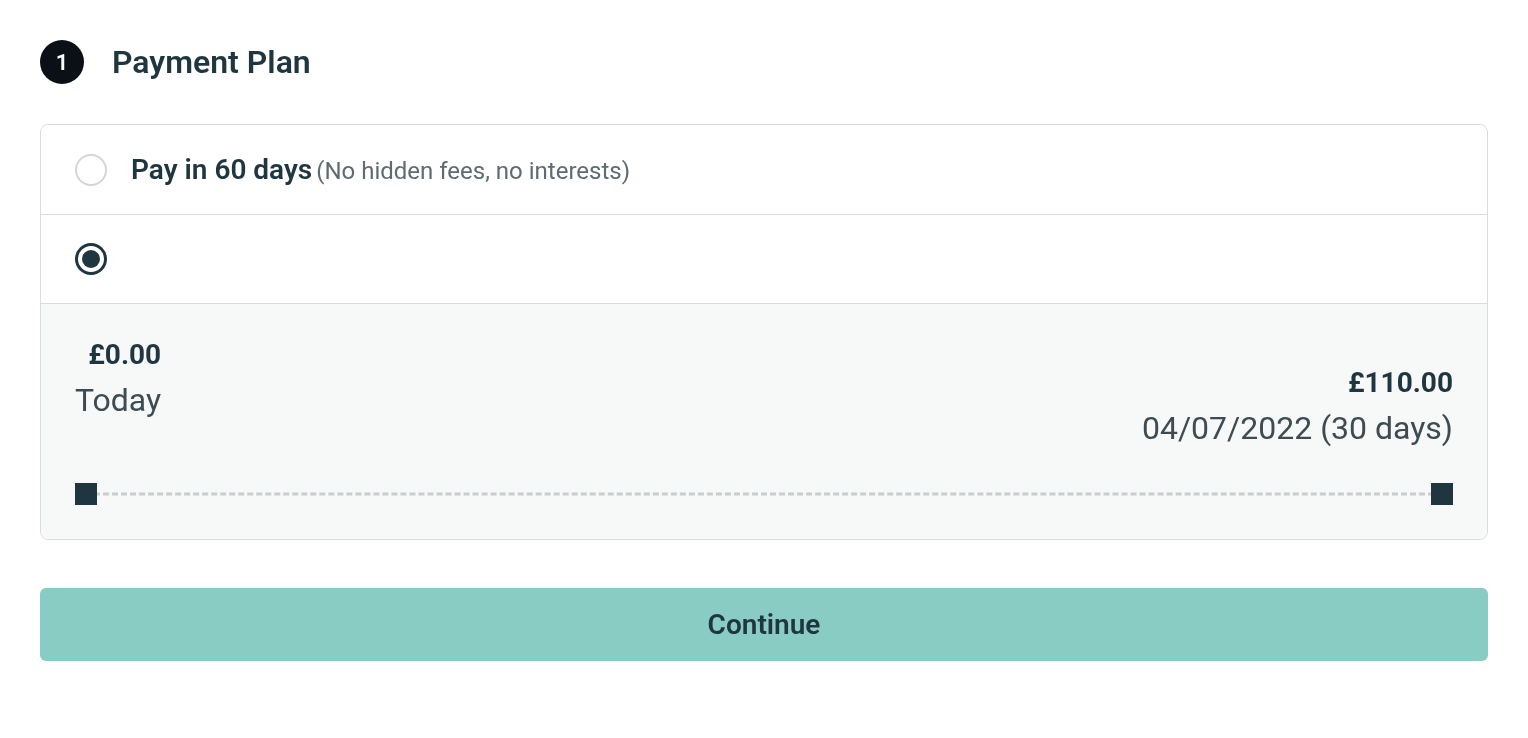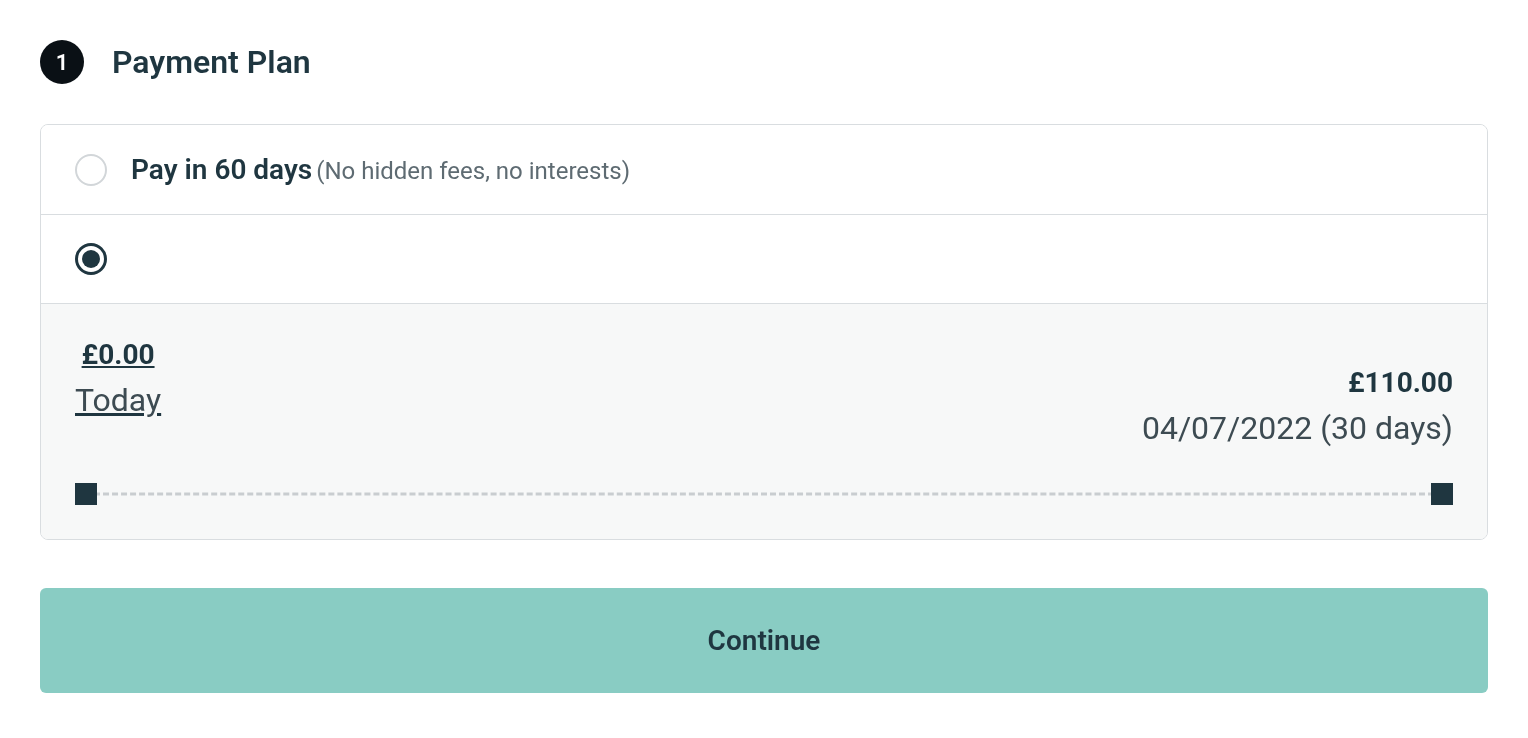--- a/index.html
+++ b/index.html
@@ -88,22 +88,21 @@
       background: #f7f8f8;
       padding: 34px;
     }
     .schedule-amounts {
       display: flex;
       justify-content: space-between;
       align-items: flex-start;
       margin-bottom: 36px;
     }
     .schedule-left {
-      text-align: center;
-      text-decoration: underline;
+      text-align: right;
     }
     .schedule-right {
       text-align: right;
       margin-top: 28px;
     }
     .amount {
       font-size: 28px;
       font-weight: 700;
       color: #1f3640;
       margin-bottom: 10px;
@@ -132,21 +131,21 @@
       height: 22px;
       background: #1f3640;
       position: relative;
       z-index: 1;
     }
     .timeline-square.right {
       margin-left: auto;
     }
     .continue-btn {
       width: 100%;
-      padding: 36px;
+      padding: 20px;
       background: #89ccc3;
       border: none;
       border-radius: 6px;
       font-size: 28px;
       font-weight: 600;
       color: #1f3640;
       cursor: pointer;
       font-family: inherit;
     }
   </style>

